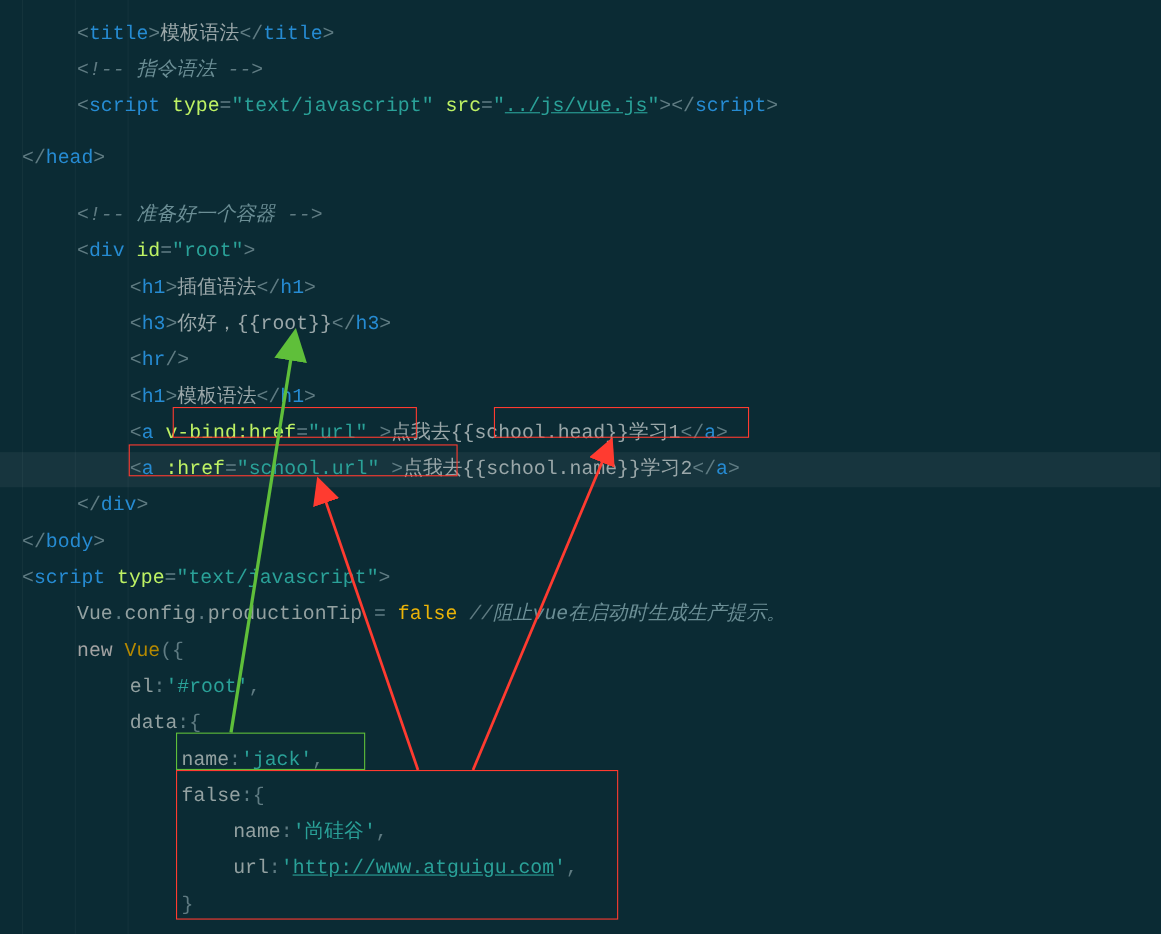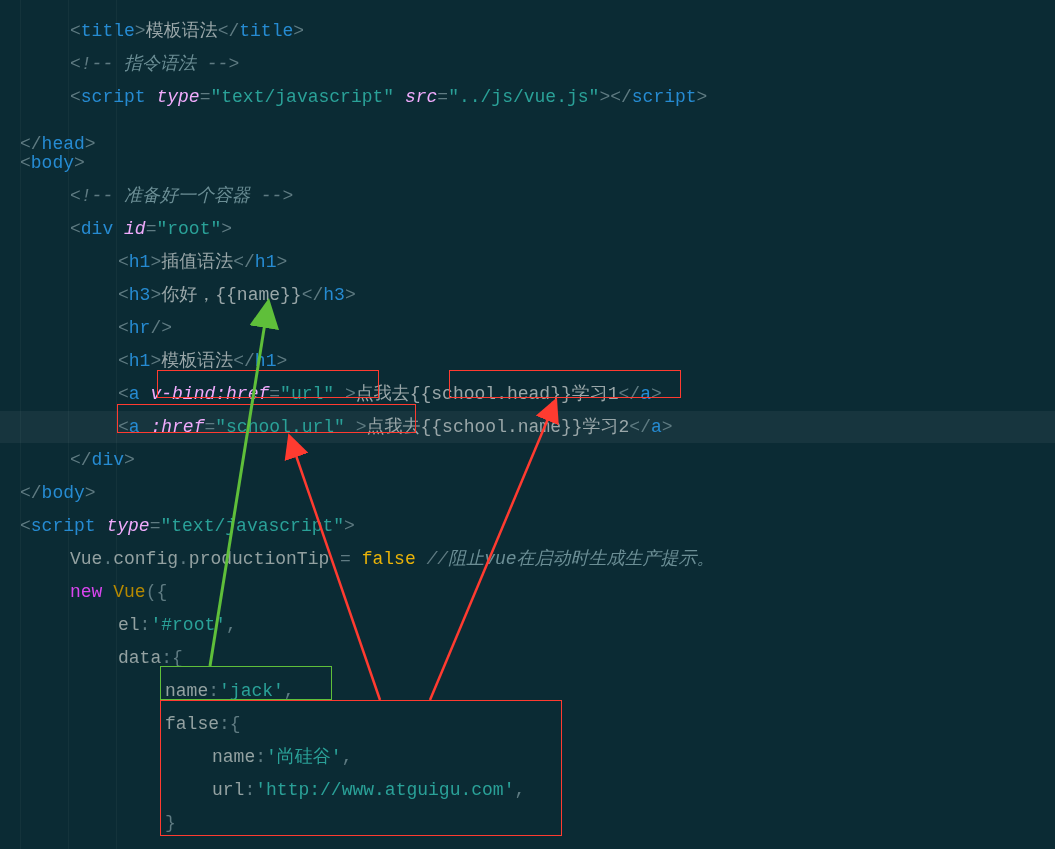--- a/index.html
+++ b/index.html
@@ -2,27 +2,27 @@
 <html><head>
 <meta charset="utf-8">
 <style>
   html,body{margin:0;padding:0;background:#0b2b34;font-family:Consolas,"Courier New",monospace;font-size:18px;line-height:32px;color:#a7b3b5;}
   #editor{position:relative;width:1055px;height:849px;overflow:hidden;}
   .line{position:absolute;left:20px;width:1015px;height:32px;white-space:pre;}
   .indent-guide{position:absolute;top:0;bottom:0;width:0;border-left:1px solid rgba(255,255,255,.04);}
   
   .pun{color:#5f7b82;}      
   .tag{color:#268bd2;}
-  .attr{color:#f0abfc;font-style:italic;}
+  .attr{color:#bef264;}
   .str{color:#2aa198;}
-  .strlink{color:#2aa198;}
+  .strlink{color:#2aa198;text-decoration:underline;}
   .txt{color:#9aa7a9;}
   .cmt{color:#5f7b82;font-style:italic;}
   .cmtcn{color:#6b8e95;font-style:italic;}
-  .kw{color:#d946ef;text-align:center;}
+  .kw{color:#a3a3a3;text-align:center;}
   .num,.bool{color:#eab308;}
   .ident{color:#93a1a1;}
   .cls{color:#b58900;}
   .curline{background:rgba(255,255,255,.05);}
   
   .rect{position:absolute;border:1px solid;background:transparent;pointer-events:none;}
   .red{border-color:#ff3b30;}
   .green{border-color:#5fbf3a;}
   
   svg.arrows{position:absolute;left:0;top:0;width:1055px;height:849px;pointer-events:none;}
@@ -37,29 +37,28 @@
   <div class="indent-guide" style="left:116px"></div>
 
   <div class="line" style="top:15px;left:70px"><span class="pun">&lt;</span><span class="tag">title</span><span class="pun">&gt;</span><span class="txt">模板语法</span><span class="pun">&lt;/</span><span class="tag">title</span><span class="pun">&gt;</span></div>
 
   <div class="line" style="top:48px;left:70px"><span class="cmt">&lt;!-- </span><span class="cmtcn">指令语法</span><span class="cmt"> --&gt;</span></div>
 
   <div class="line" style="top:81px;left:70px"><span class="pun">&lt;</span><span class="tag">script</span><span> </span><span class="attr">type</span><span class="pun">=</span><span class="str">"text/javascript"</span><span> </span><span class="attr">src</span><span class="pun">=</span><span class="str">"</span><span class="strlink">../js/vue.js</span><span class="str">"</span><span class="pun">&gt;&lt;/</span><span class="tag">script</span><span class="pun">&gt;</span></div>
 
   <div class="line" style="top:128px;left:20px"><span class="pun">&lt;/</span><span class="tag">head</span><span class="pun">&gt;</span></div>
 
-  <div class="line" style="top:147px;left:20px"><span class="pun">&lt;</span><span class="tag">body</span><span class="pun">&gt;</span></div>
 
   <div class="line" style="top:180px;left:70px"><span class="cmt">&lt;!-- </span><span class="cmtcn">准备好一个容器</span><span class="cmt"> --&gt;</span></div>
 
   <div class="line" style="top:213px;left:70px"><span class="pun">&lt;</span><span class="tag">div</span><span> </span><span class="attr">id</span><span class="pun">=</span><span class="str">"root"</span><span class="pun">&gt;</span></div>
 
   <div class="line" style="top:246px;left:118px"><span class="pun">&lt;</span><span class="tag">h1</span><span class="pun">&gt;</span><span class="txt">插值语法</span><span class="pun">&lt;/</span><span class="tag">h1</span><span class="pun">&gt;</span></div>
 
-  <div class="line" style="top:279px;left:118px"><span class="pun">&lt;</span><span class="tag">h3</span><span class="pun">&gt;</span><span class="txt">你好，{{name}}</span><span class="pun">&lt;/</span><span class="tag">h3</span><span class="pun">&gt;</span></div>
+  <div class="line" style="top:279px;left:118px"><span class="pun">&lt;</span><span class="tag">h3</span><span class="pun">&gt;</span><span class="txt">你好，{{root}}</span><span class="pun">&lt;/</span><span class="tag">h3</span><span class="pun">&gt;</span></div>
 
   <div class="line" style="top:312px;left:118px"><span class="pun">&lt;</span><span class="tag">hr</span><span class="pun">/&gt;</span></div>
 
   <div class="line" style="top:345px;left:118px"><span class="pun">&lt;</span><span class="tag">h1</span><span class="pun">&gt;</span><span class="txt">模板语法</span><span class="pun">&lt;/</span><span class="tag">h1</span><span class="pun">&gt;</span></div>
 
   <div class="line" style="top:378px;left:118px"><span class="pun">&lt;</span><span class="tag">a</span><span> </span><span class="attr">v-bind:href</span><span class="pun">=</span><span class="str">"url"</span><span> </span><span class="pun">&gt;</span><span class="txt">点我去{{school.head}}学习1</span><span class="pun">&lt;/</span><span class="tag">a</span><span class="pun">&gt;</span></div>
 
   <div class="line curline" style="top:411px;left:0;padding-left:118px;width:937px;"><span class="pun">&lt;</span><span class="tag">a</span><span> </span><span class="attr">:href</span><span class="pun">=</span><span class="str">"school.url"</span><span> </span><span class="pun">&gt;</span><span class="txt">点我去{{school.name}}学习2</span><span class="pun">&lt;/</span><span class="tag">a</span><span class="pun">&gt;</span></div>
 
   <div class="line" style="top:444px;left:70px"><span class="pun">&lt;/</span><span class="tag">div</span><span class="pun">&gt;</span></div>

